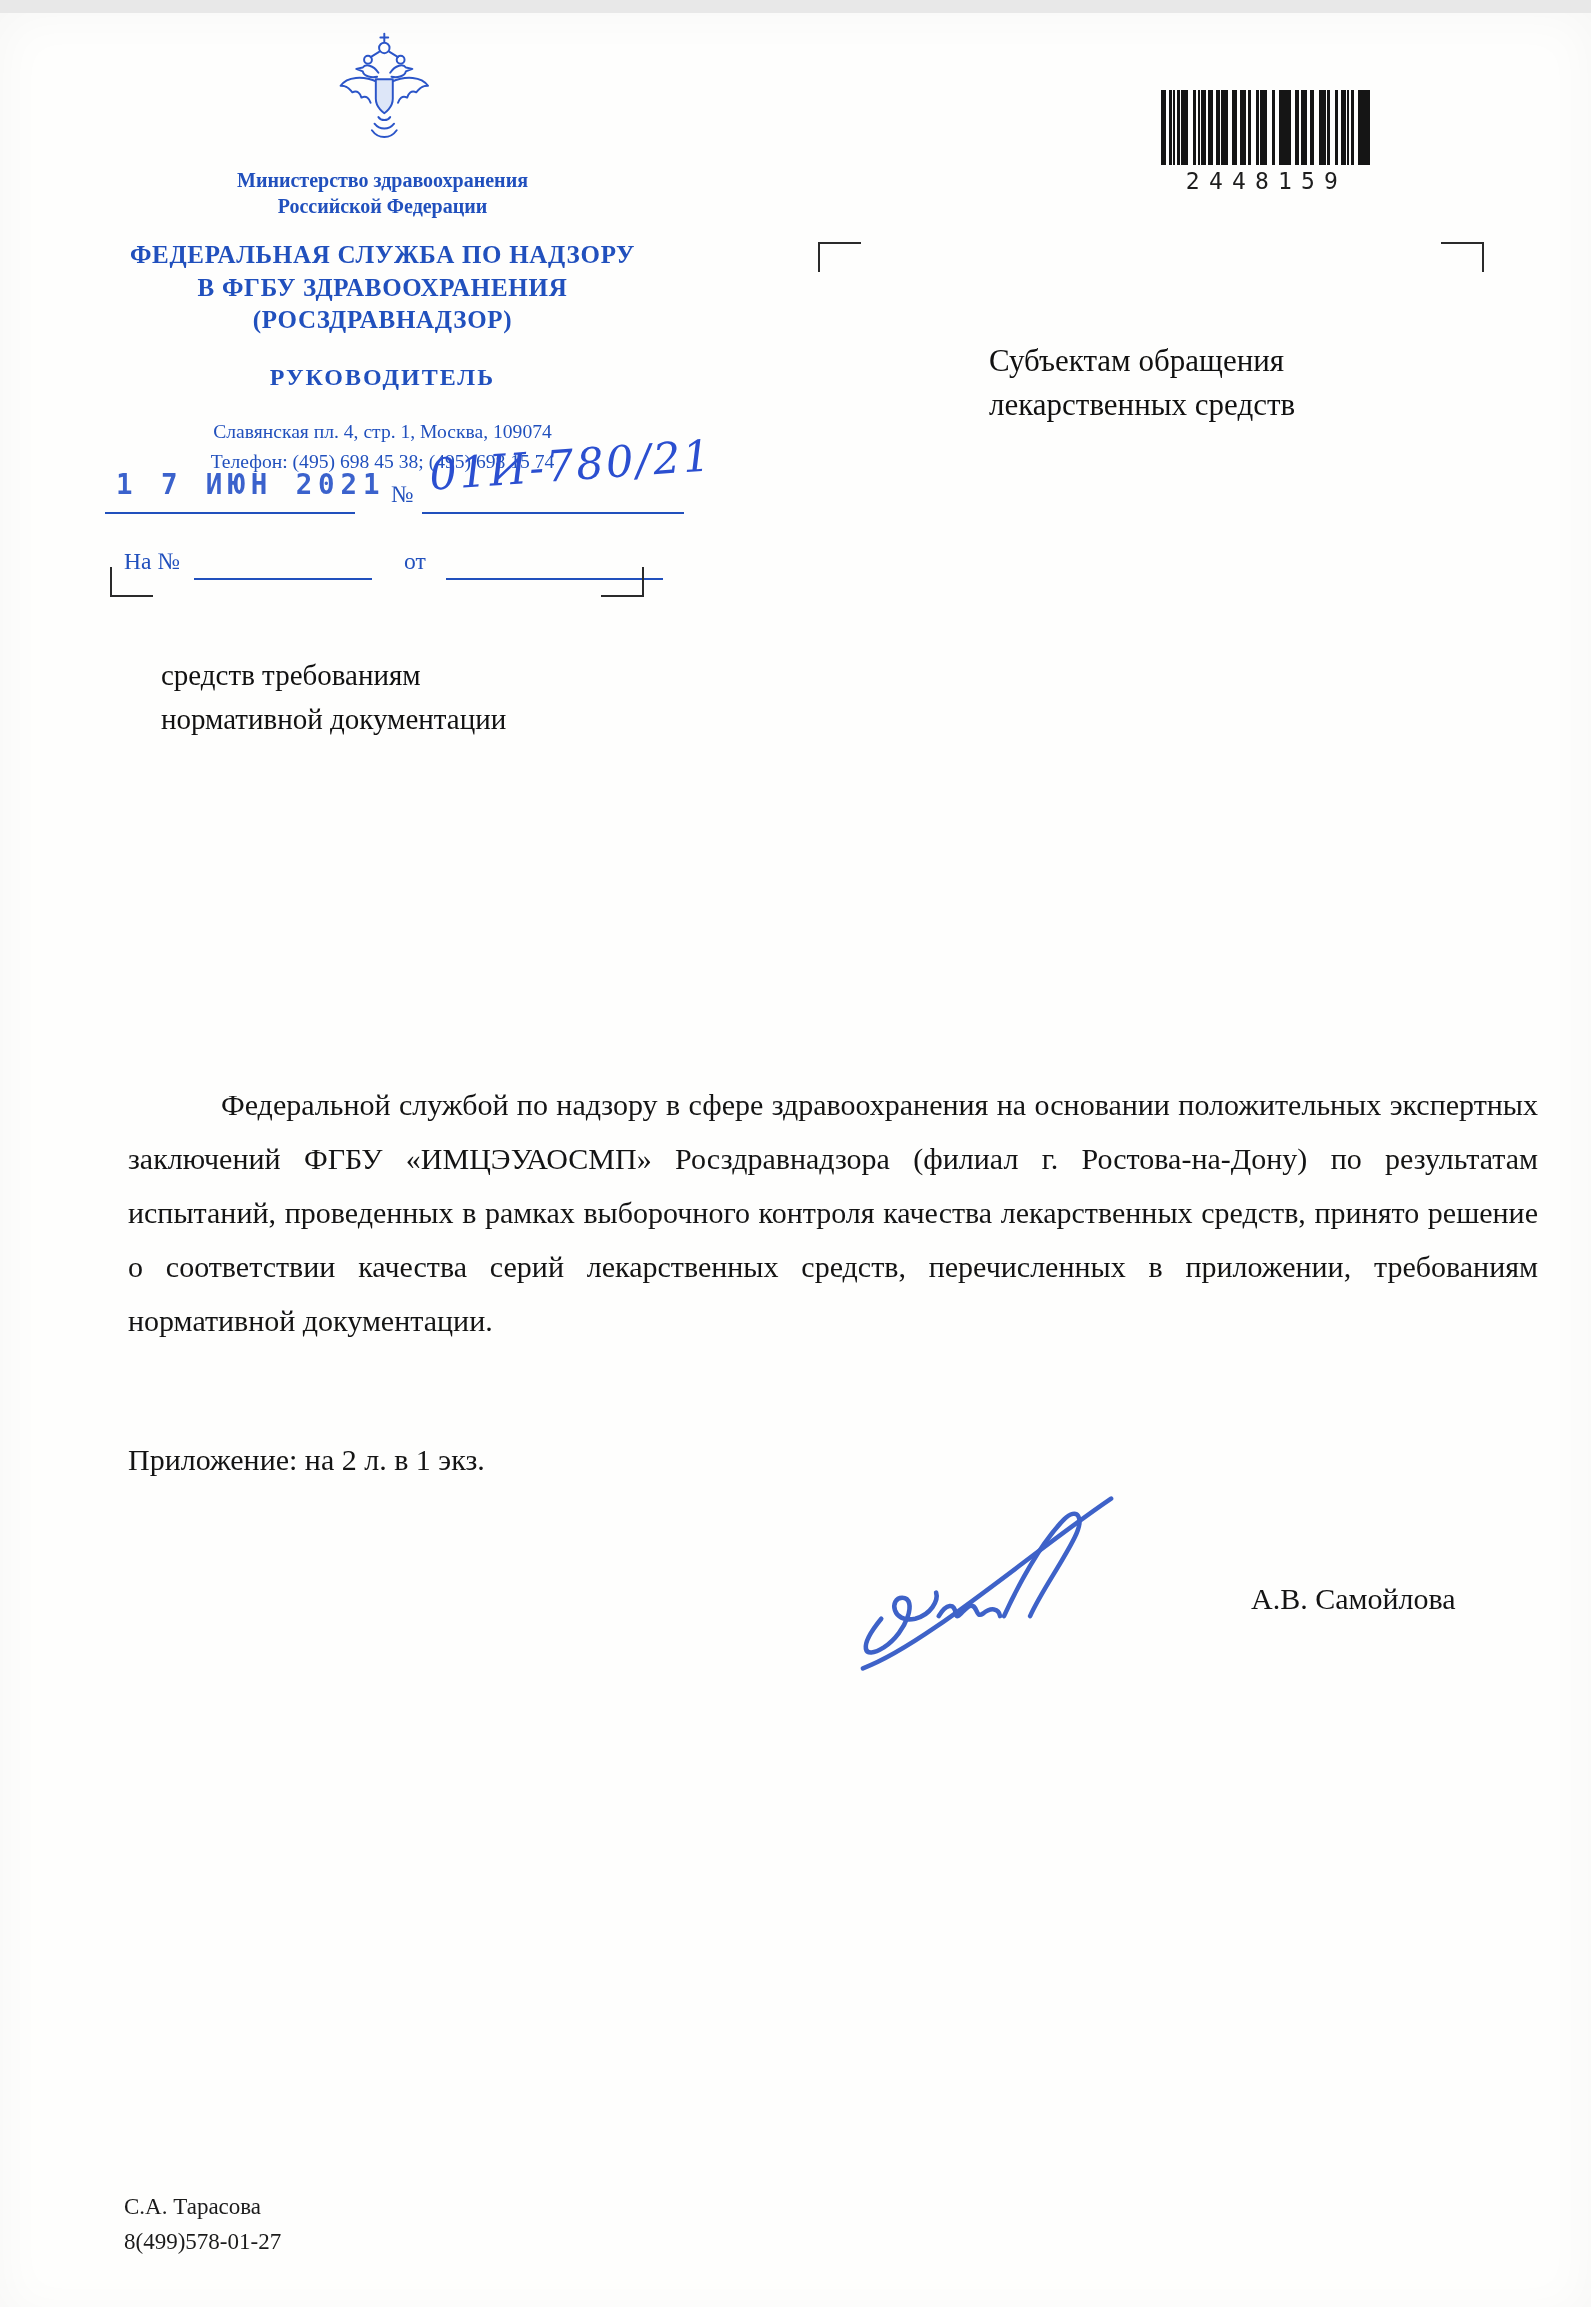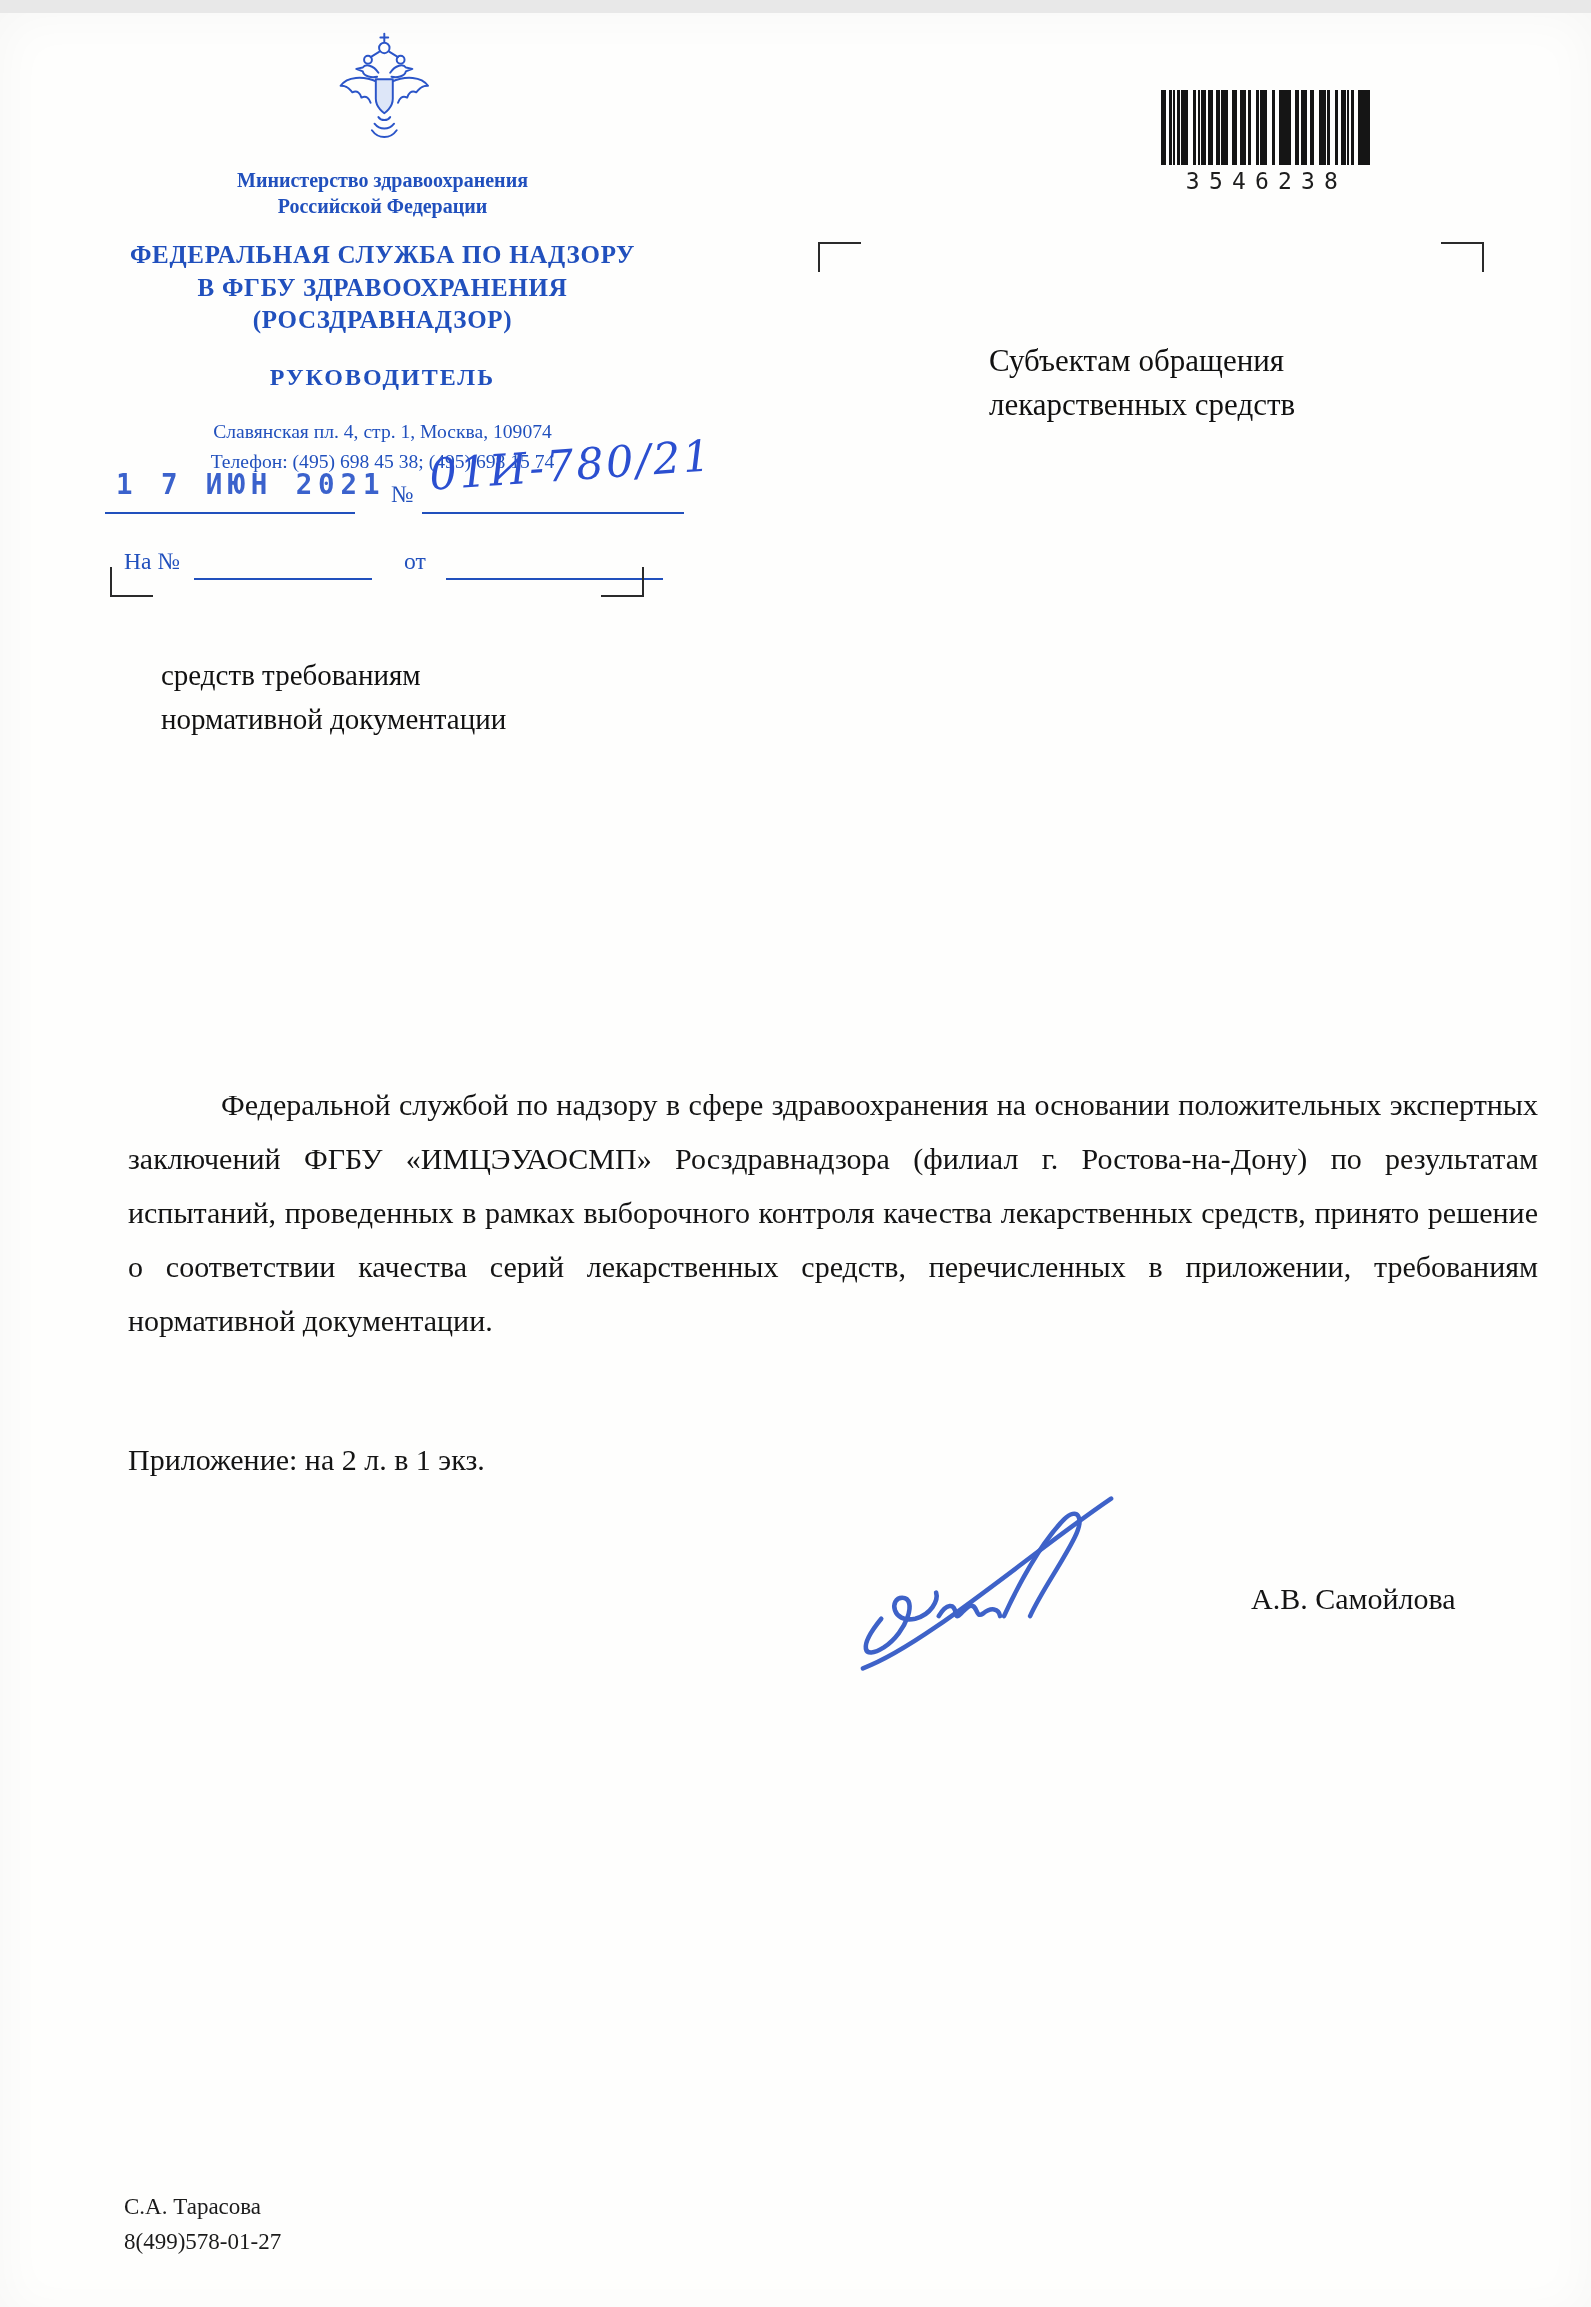--- a/index.html
+++ b/index.html
@@ -118,21 +118,21 @@
     </div>
     <div class="position-title">РУКОВОДИТЕЛЬ</div>
     <div class="contact">
       <div>Славянская пл. 4, стр. 1, Москва, 109074</div>
       <div>Телефон: (495) 698 45 38; (495) 698 15 74</div>
     </div>
   </div>
 
   <div class="abs barcode">
     <div class="bars"></div>
-    <div class="barcode-number">3546238</div>
+    <div class="barcode-number">2448159</div>
   </div>
 
   <div class="abs date-stamp">1 7 ИЮН 2021</div>
   <div class="blank-line" style="left:105px;top:499px;width:250px;"></div>
 
   <div class="abs number-sign">№</div>
   <div class="abs outgoing-number">01И-780/21</div>
   <div class="blank-line" style="left:422px;top:499px;width:262px;"></div>
 
   <div class="abs ref-label" style="left:124px;top:535px;">На №</div>

